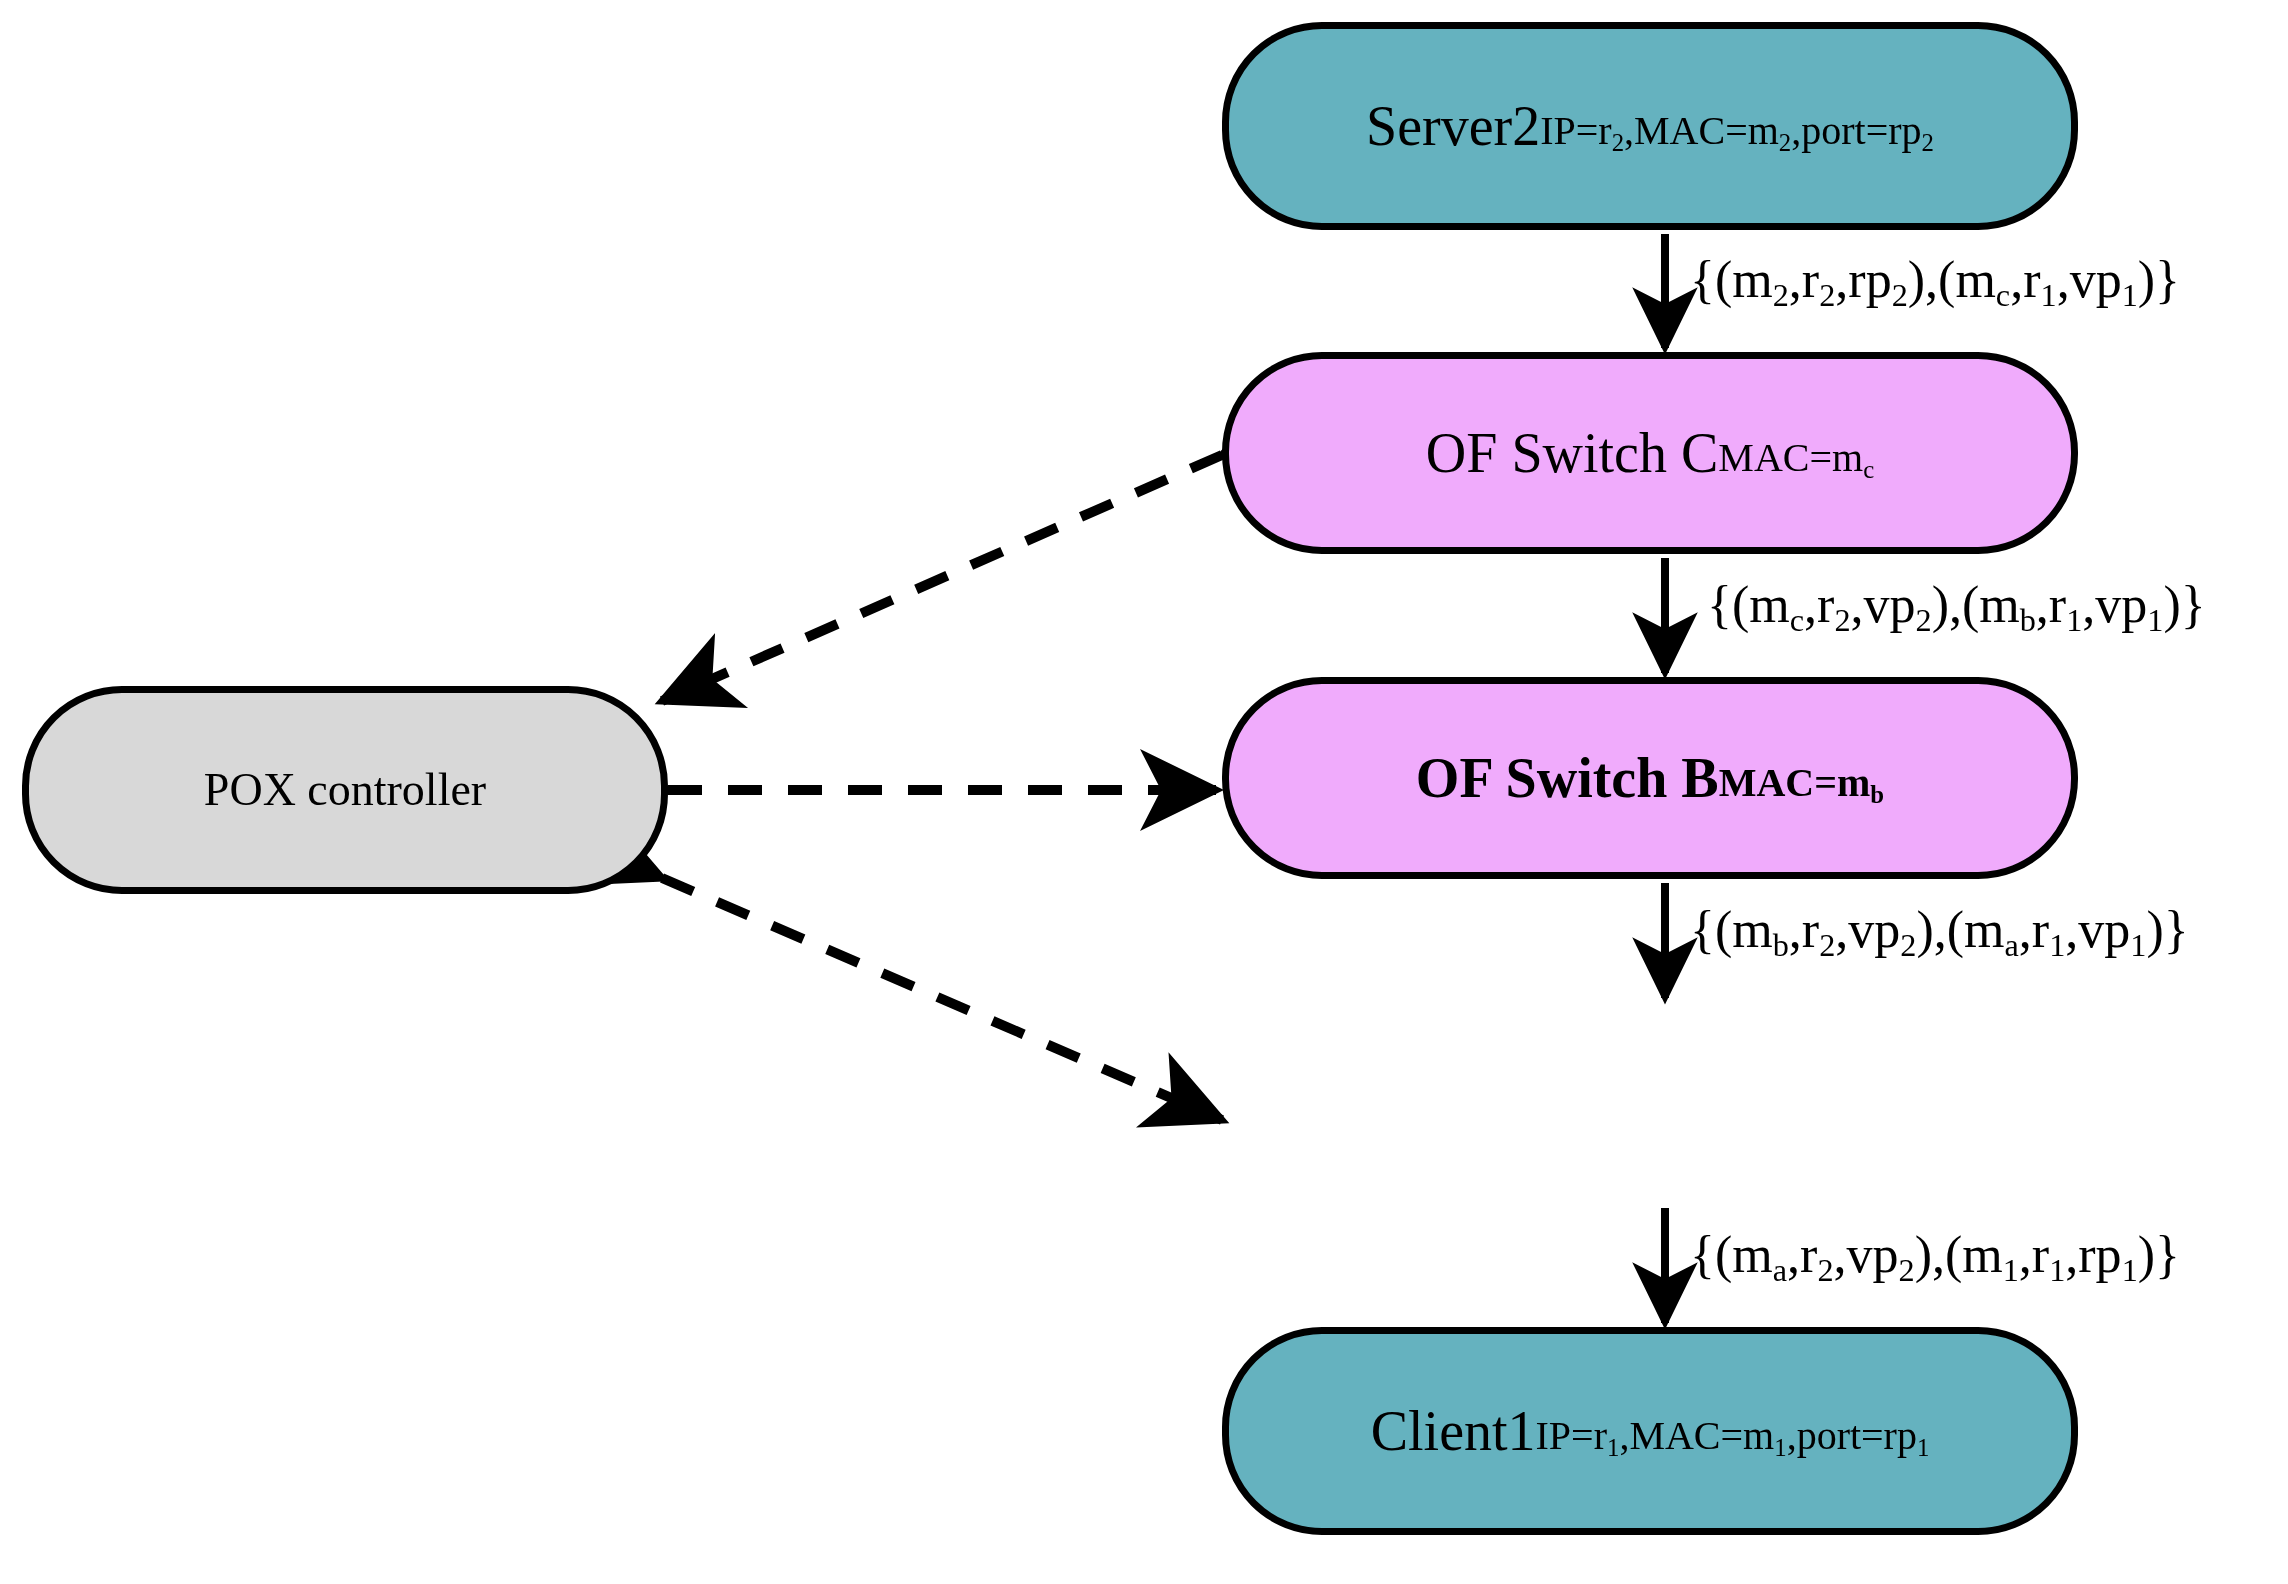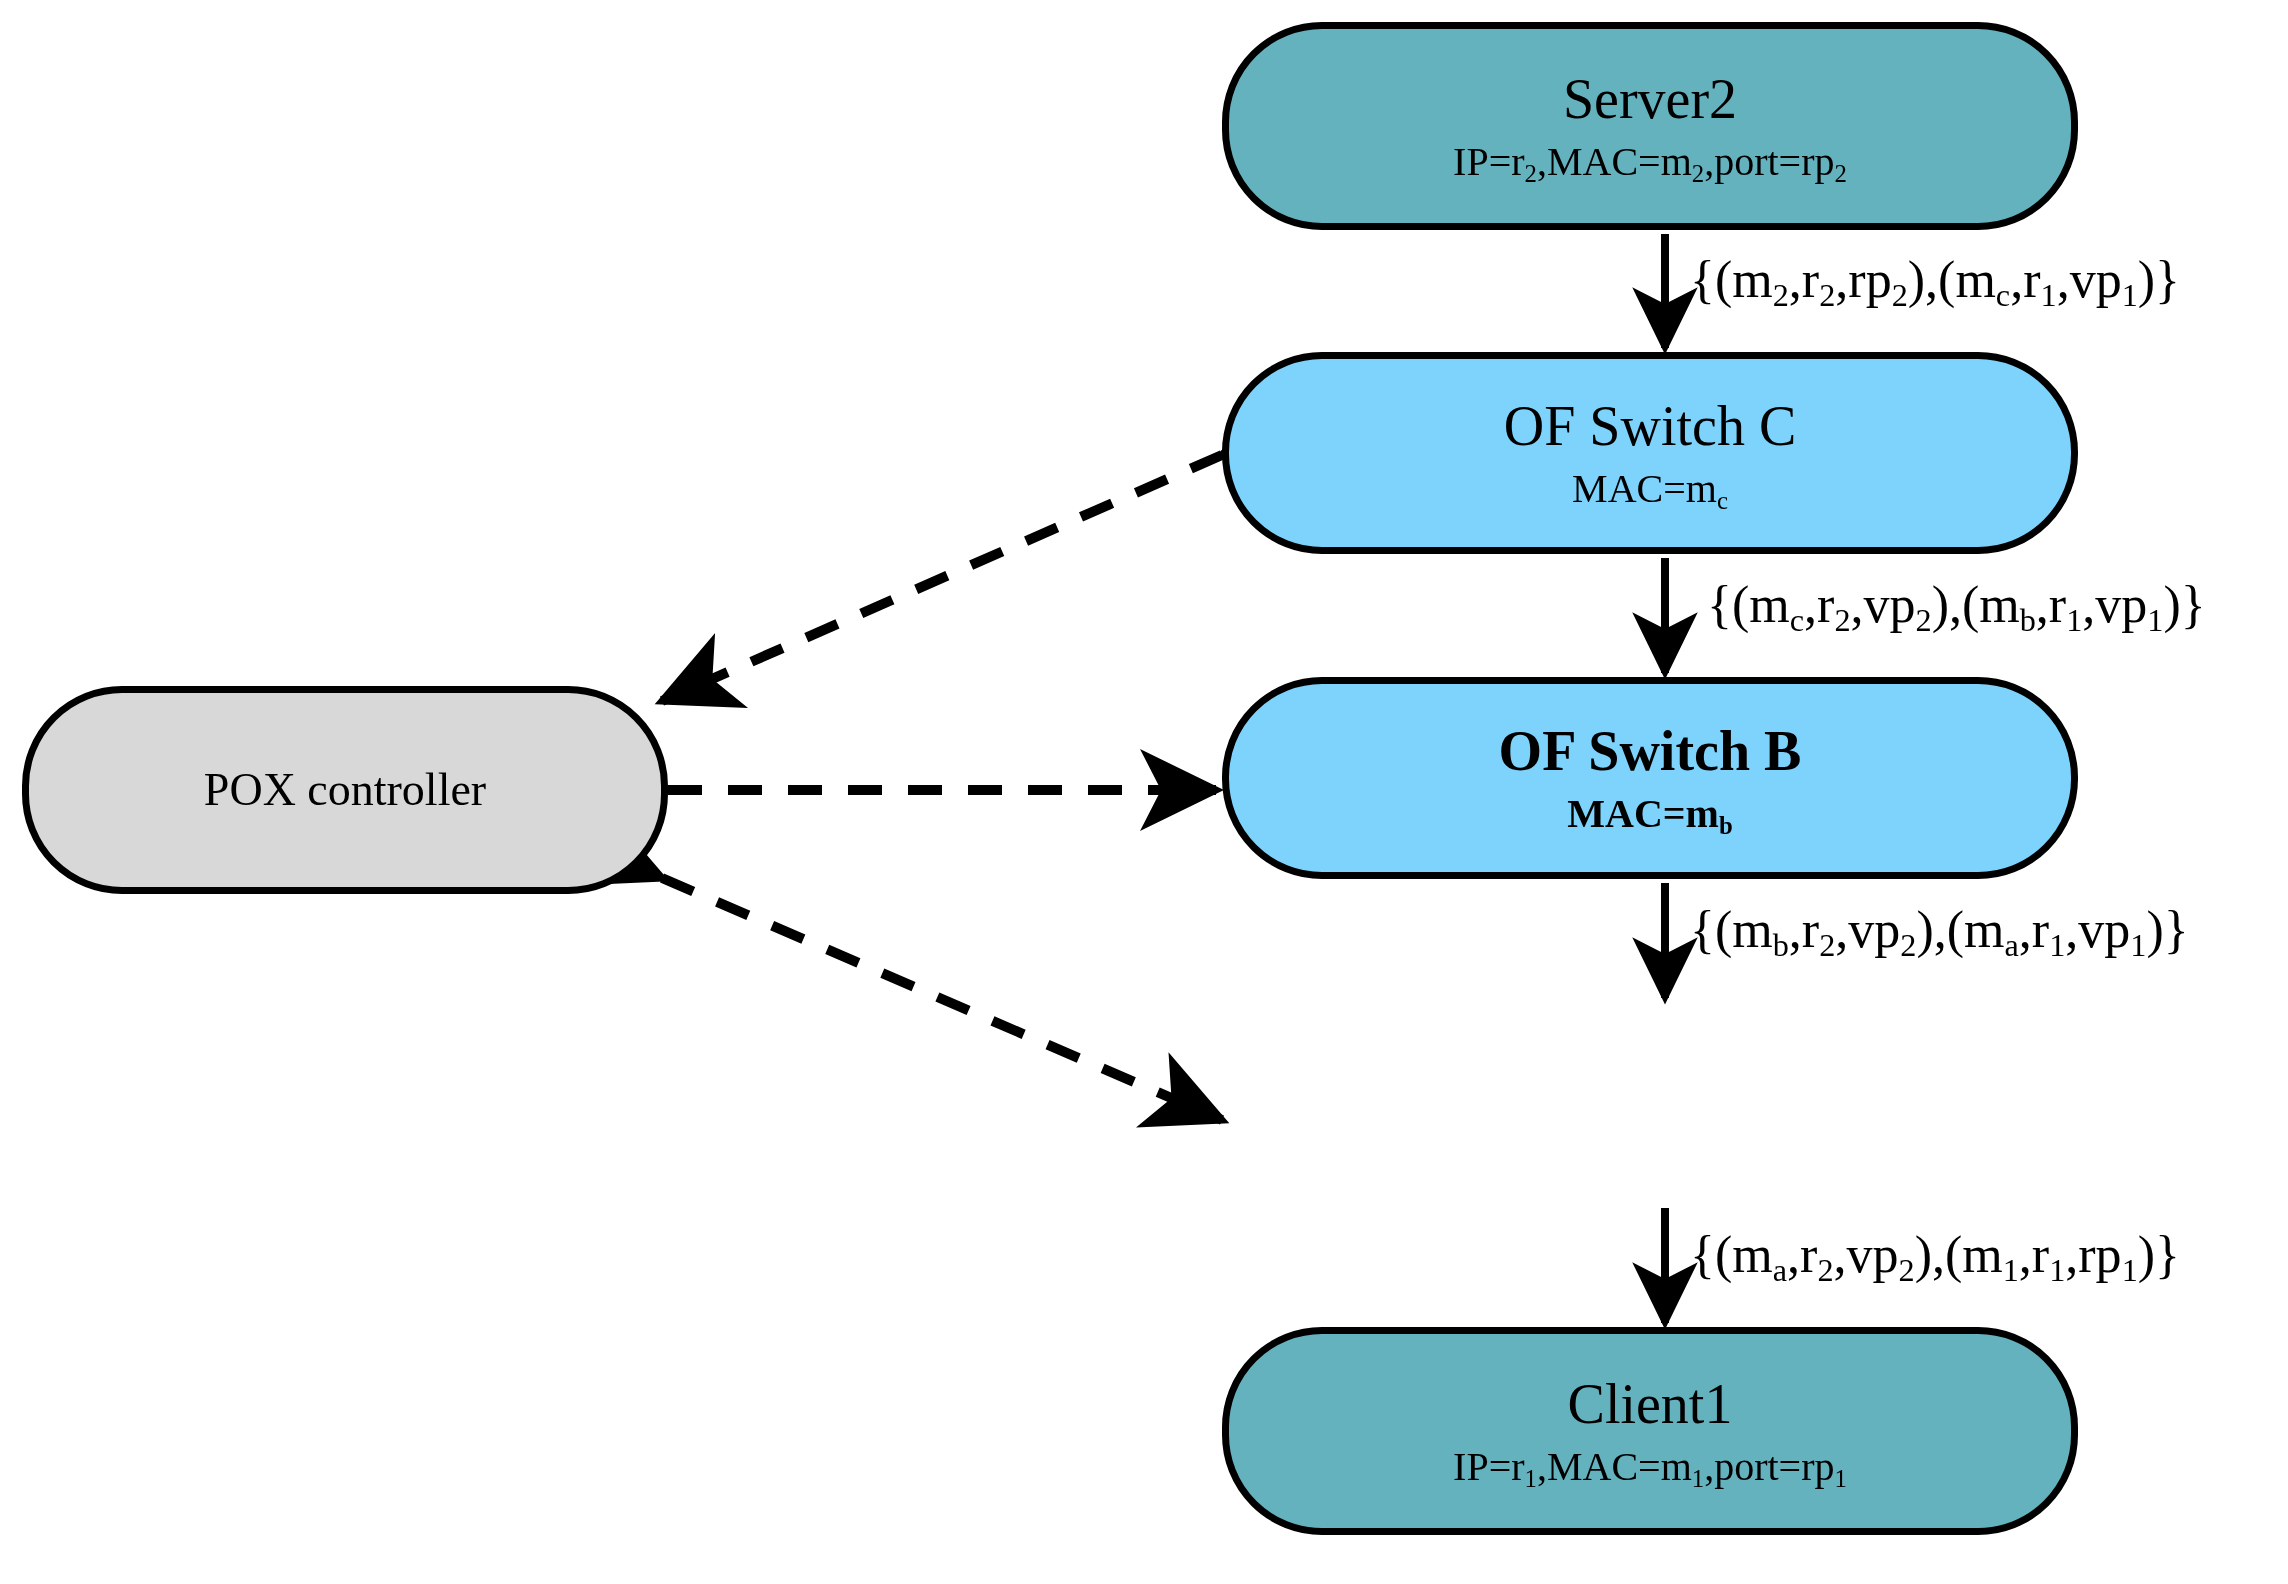--- a/index.html
+++ b/index.html
@@ -14,34 +14,34 @@
     background:#ffffff;
     overflow:hidden;
   }
   
   .node{
     position:absolute;
     box-sizing:border-box;
     border:7px solid #000000;
     border-radius:100px;
     display:flex;
-    flex-direction:column;
+    flex-direction:row;
     align-items:center;
     justify-content:center;
     text-align:center;
     color:#000000;
     line-height:1.08;
     z-index:4;
   }
   .node .line1{font-size:56px;white-space:nowrap;}
   .node .line2{font-size:40px;white-space:nowrap;margin-top:10px;}
   .node.one-line .line1{font-size:46px;}
 
   .host{background:#65b2bf;}
-  .switch{background:#7dd3fc;}
+  .switch{background:#f0abfc;}
   .controller{background:#d8d8d8;}
 
   
   .edge-label{
     position:absolute;
     font-size:52px;
     white-space:nowrap;
     color:#000000;
     z-index:5;
   }

